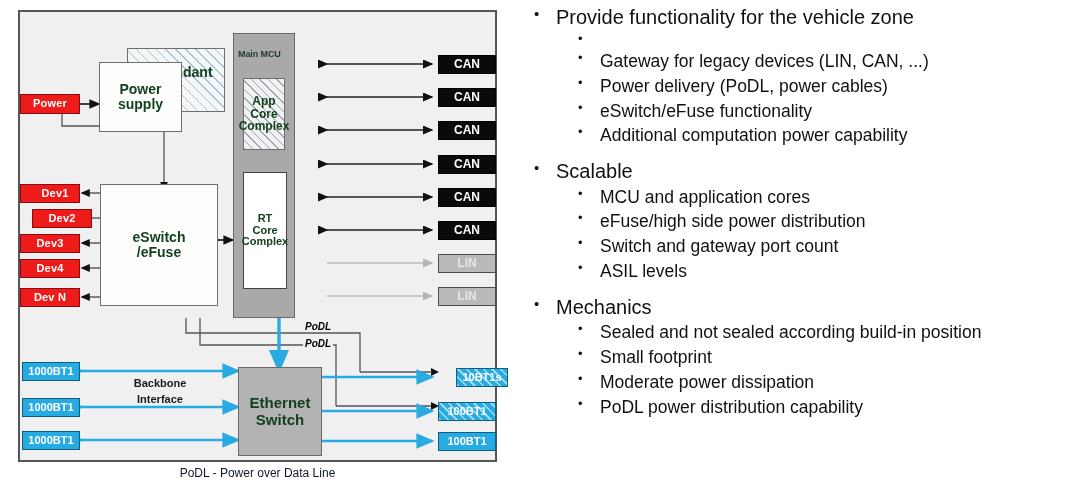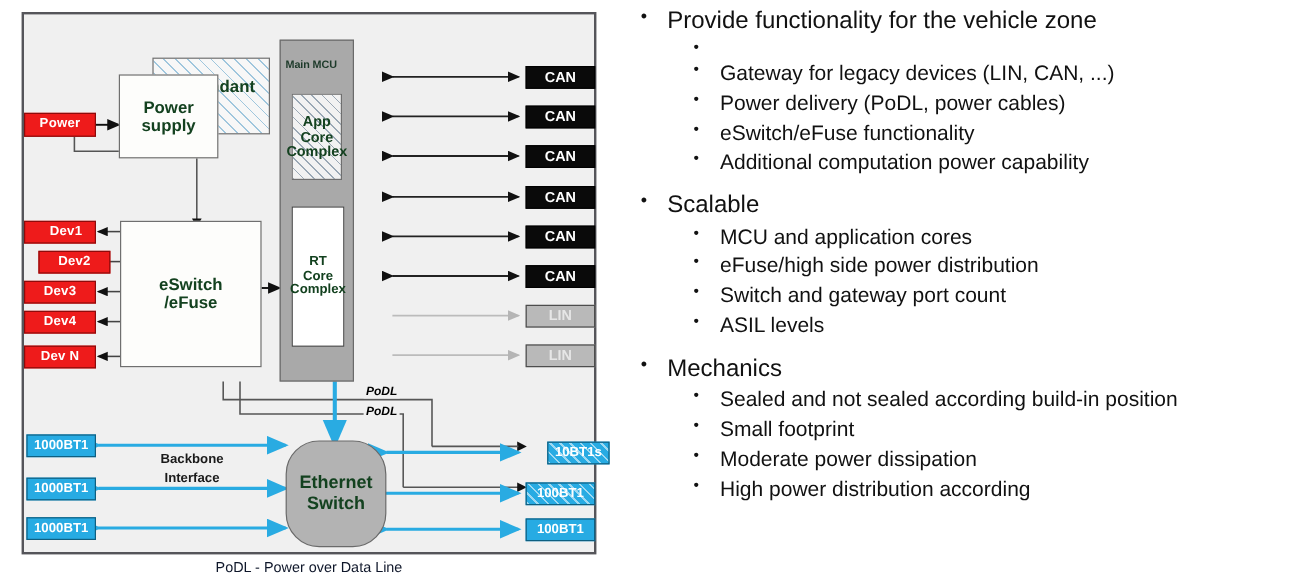--- a/index.html
+++ b/index.html
@@ -283,21 +283,21 @@
   <div class="node chip-can" style="left:438px;top:155px;width:58px;height:19px;">CAN</div>
   <div class="node chip-can" style="left:438px;top:188px;width:58px;height:19px;">CAN</div>
   <div class="node chip-can" style="left:438px;top:221px;width:58px;height:19px;">CAN</div>
 
   <div class="node chip-lin" style="left:438px;top:254px;width:58px;height:19px;">LIN</div>
   <div class="node chip-lin" style="left:438px;top:287px;width:58px;height:19px;">LIN</div>
 
   <div class="podl-label" style="left:303px;top:321px;">PoDL</div>
   <div class="podl-label" style="left:303px;top:338px;">PoDL</div>
 
-  <div class="node block-grey-light" style="left:238px;top:367px;width:84px;height:89px;flex-direction:column;border-radius:28px;">
+  <div class="node block-grey-light" style="left:238px;top:367px;width:84px;height:89px;flex-direction:column;">
     <span>Ethernet</span>
     <span>Switch</span>
   </div>
 
   <div class="caption" style="left:110px;top:376px;width:100px;font-weight:bold;font-size:11px;line-height:1.45;">
     <div>Backbone</div>
     <div>Interface</div>
   </div>
 
   <div class="node chip-eth" style="left:22px;top:362px;width:58px;height:19px;">1000BT1</div>
@@ -374,17 +374,17 @@
     <div class="l2">
       <span class="dot">•</span>
       <span>Small footprint</span>
     </div>
     <div class="l2">
       <span class="dot">•</span>
       <span>Moderate power dissipation</span>
     </div>
     <div class="l2">
       <span class="dot">•</span>
-      <span>High power distribution according</span>
+      <span>PoDL power distribution capability</span>
     </div>
   </div>
 
 </div>
 
 </body></html>

